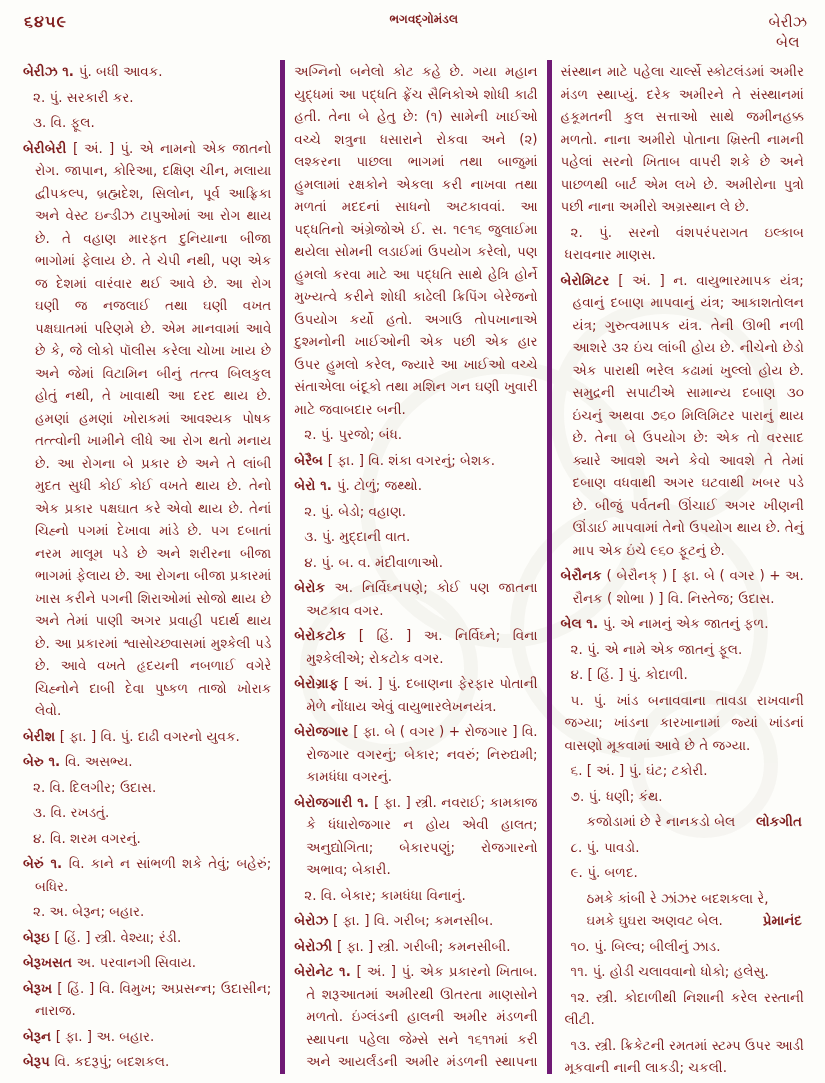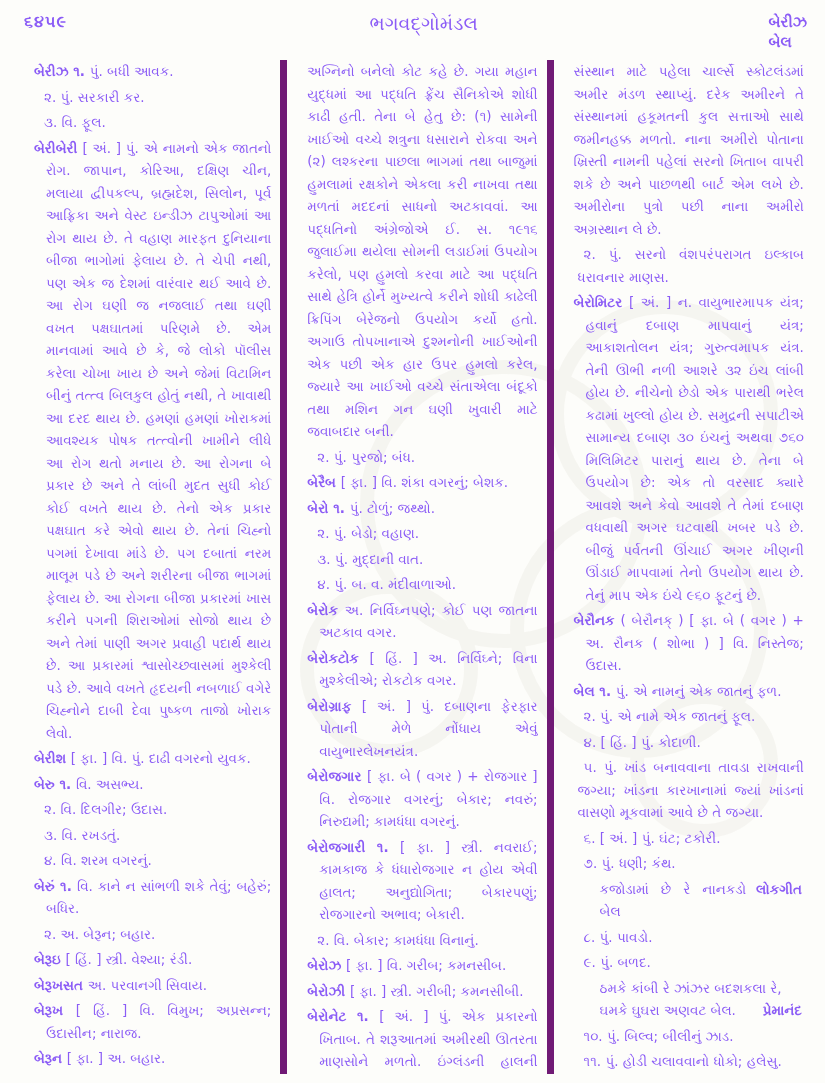--- a/index.html
+++ b/index.html
@@ -2,61 +2,61 @@
 <html><head>
 <meta charset="utf-8">
 <style>
   html,body{margin:0;padding:0;background:#e8e8e6;}
   .page{
     position:relative;
     width:825px;height:1083px;
     margin:0 auto;
     background:#fdfdfa;
     font-family:"DejaVu Sans","Liberation Serif",sans-serif;
-    color:#8b5cf6;
+    color:#7f1d1d;
     overflow:hidden;
     box-sizing:border-box;
   }
   
   .watermark{position:absolute;left:300px;top:300px;width:480px;height:520px;z-index:0;pointer-events:none;opacity:.55;}
   .watermark .c{position:absolute;border:14px solid #f0efe9;border-radius:50%;}
   .c1{width:260px;height:260px;left:60px;top:60px;}
   .c2{width:200px;height:200px;left:250px;top:0px;}
   .c3{width:230px;height:230px;left:210px;top:200px;}
   .c4{width:150px;height:150px;left:0px;top:280px;}
   .c5{width:120px;height:120px;left:330px;top:390px;}
 
   .header{
     position:relative;z-index:2;
     display:flex;align-items:flex-start;justify-content:space-between;
     padding:12px 18px 2px 24px;
   }
   .page-num{font-size:16px;font-weight:bold;letter-spacing:1px;}
-  .book-title{font-size:19px;font-weight:normal;transform:translateX(6px);}
-  .guide{text-align:left;font-size:15px;font-weight:bold;line-height:20px;}
+  .book-title{font-size:12px;font-weight:bold;transform:translateX(6px);}
+  .guide{text-align:center;font-size:15px;font-weight:normal;line-height:20px;}
 
   .columns{
     position:relative;z-index:1;
     display:flex;
     padding:6px 12px 0 14px;
     height:1020px;
     box-sizing:border-box;
   }
   .col{
     width:33.33%;
     padding:0 9px 0 8px;
     box-sizing:border-box;
     overflow:hidden;
     text-align:justify;
     font-size:13.5px;
     line-height:22.5px;
   }
-  .col + .col{border-left:7px solid #701a75;}
+  .col + .col{border-left:5px solid #701a75;}
 
-  .para{margin:0 0 3px 12px;}
+  .para{margin:0 0 3px 1px;}
   .entry{padding-left:12px;text-indent:-12px;}
   .cont{padding-left:0;}
   .sub{padding-left:4px;text-indent:6px;}
   .headword{font-weight:bold;}
   .quote{padding-left:26px;}
   .quote-row{display:flex;justify-content:space-between;align-items:flex-start;}
   .quote-line{}
   .attrib{font-weight:bold;padding-right:2px;white-space:nowrap;margin-left:10px;}
 </style>
 </head>

